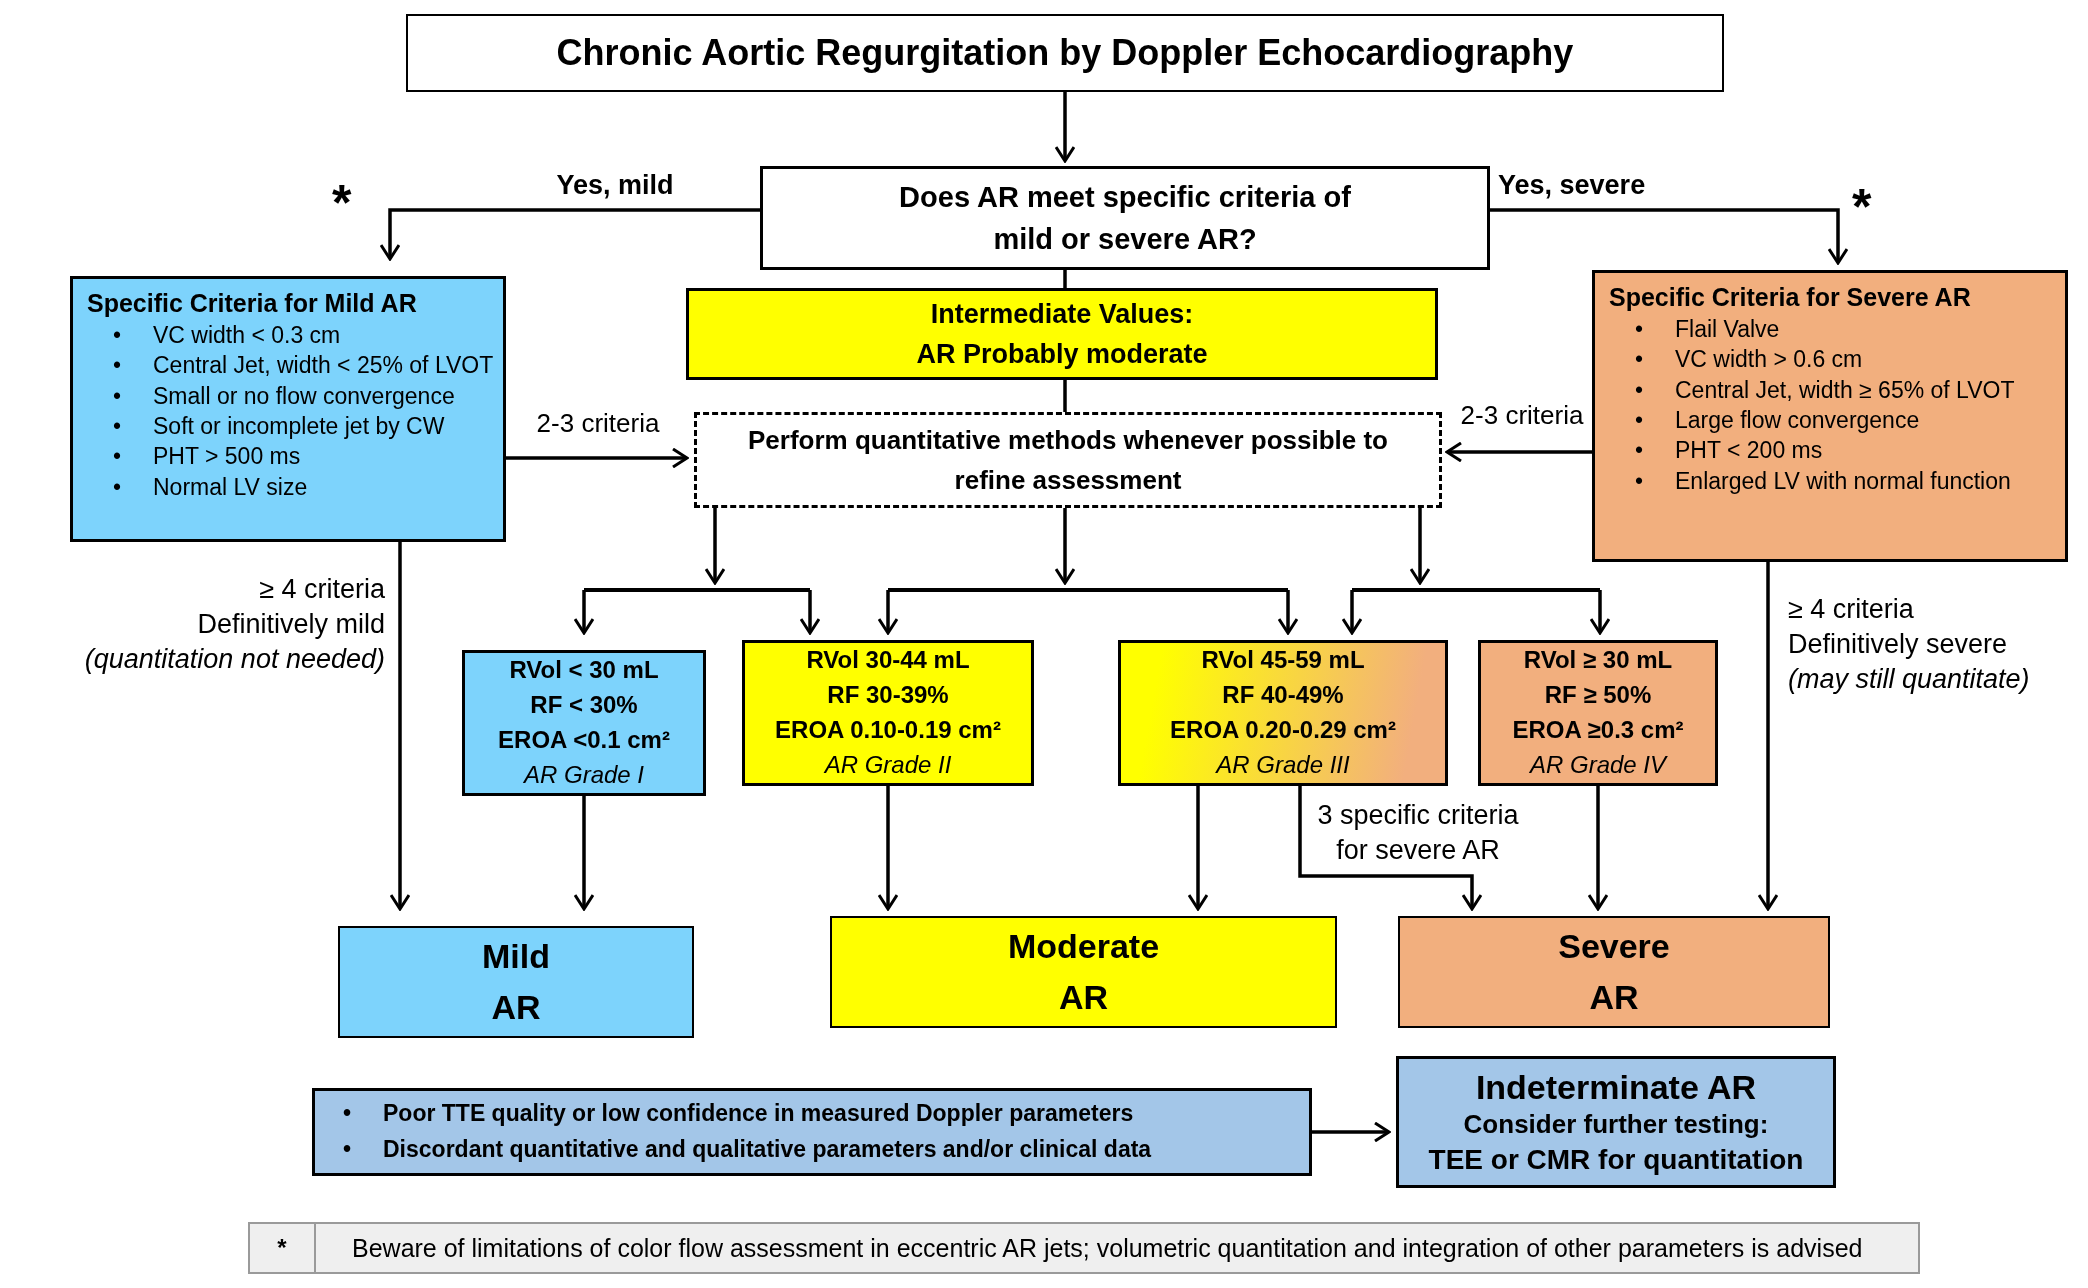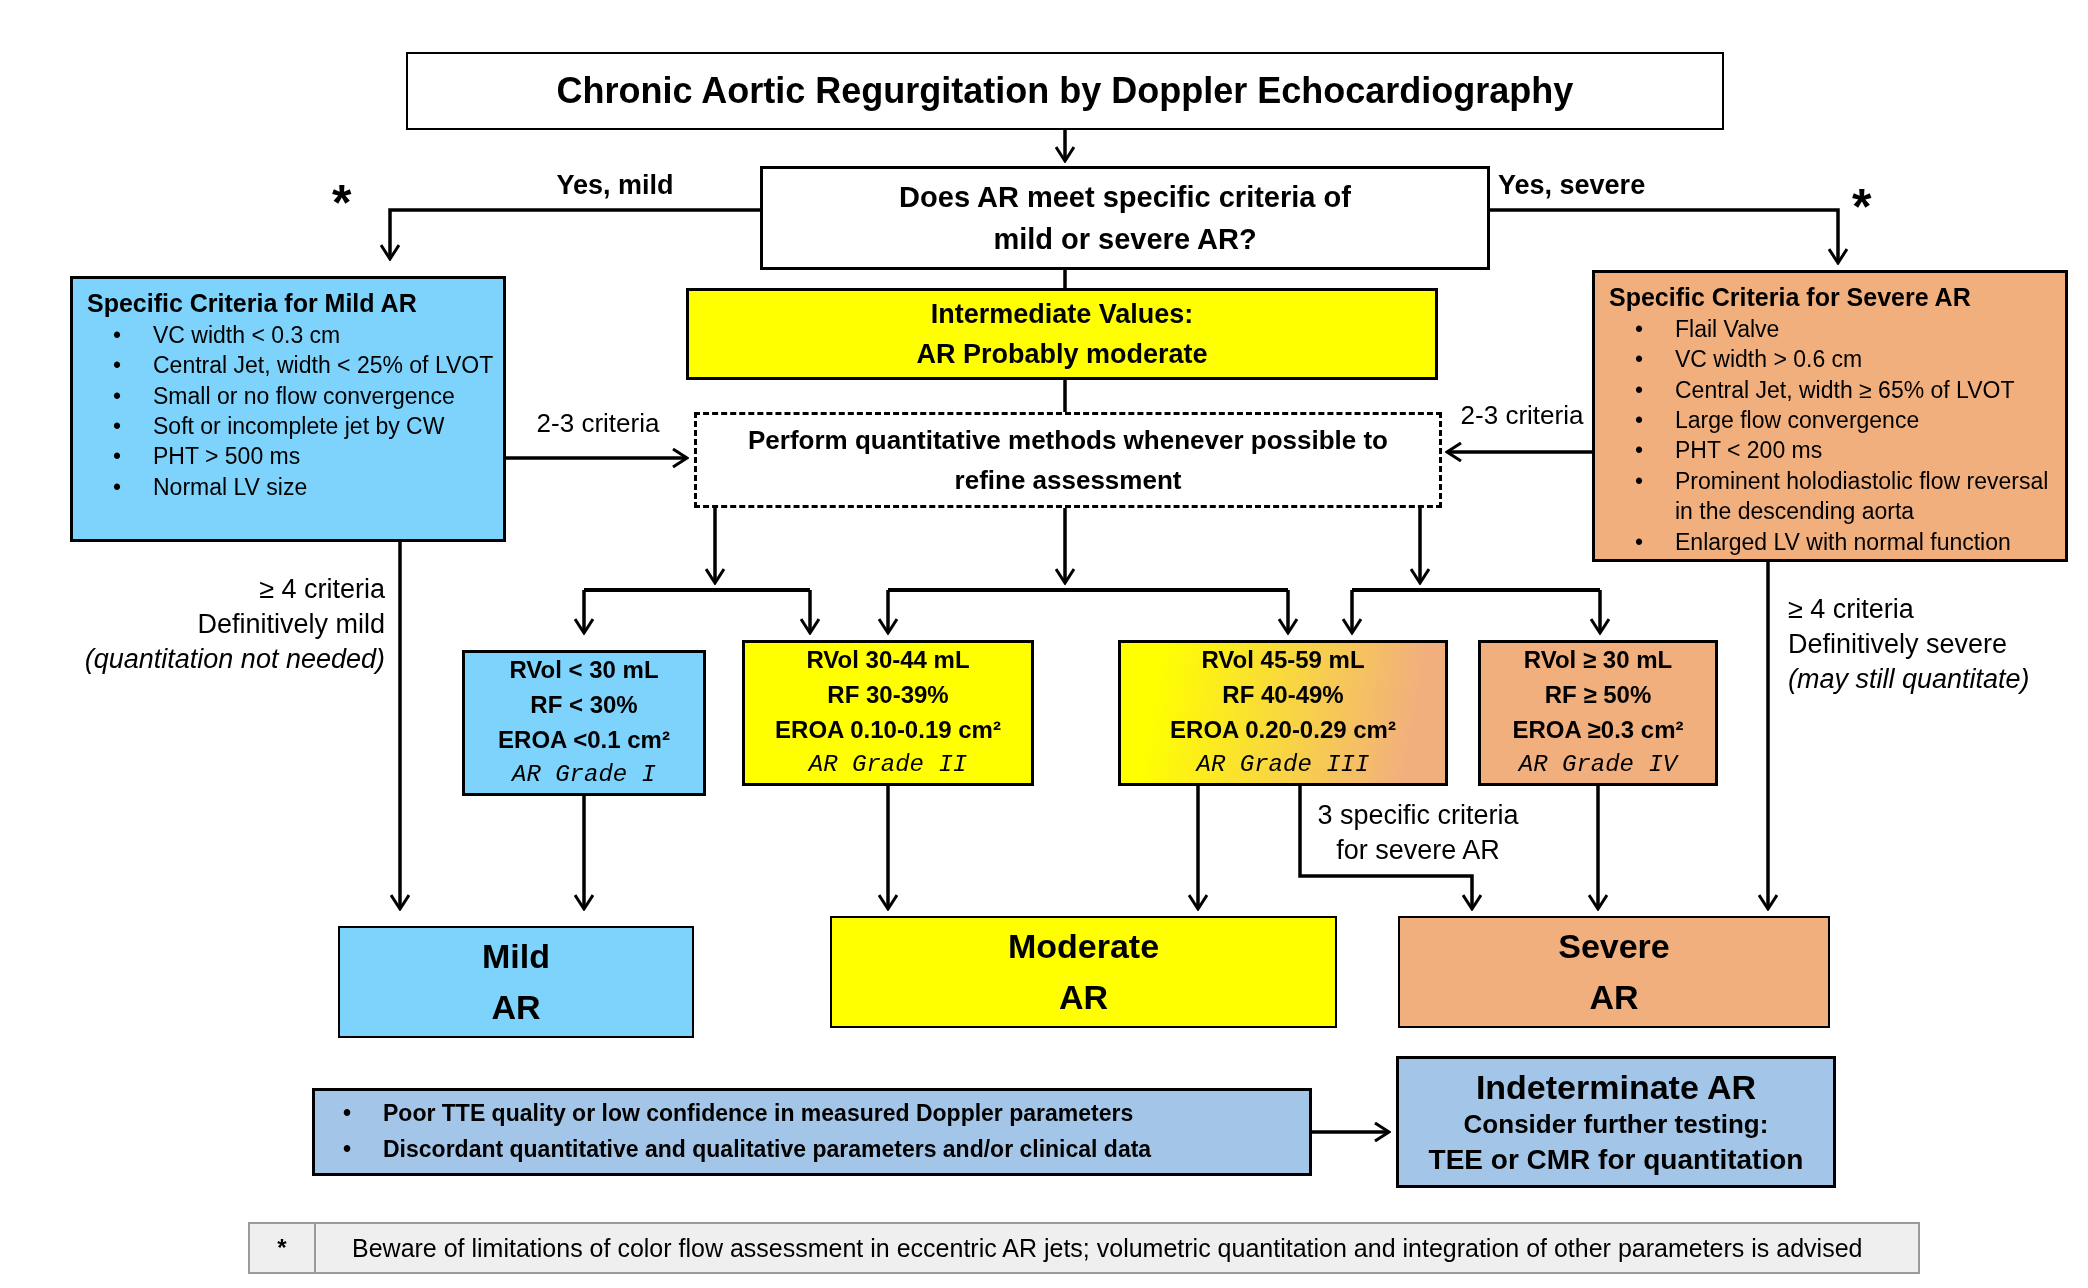--- a/index.html
+++ b/index.html
@@ -1,36 +1,36 @@
 <!DOCTYPE html>
 <html><head>
 <meta charset="utf-8">
 <style>
   html,body{margin:0;padding:0;background:#ffffff;}
   .canvas{position:relative;width:2088px;height:1288px;background:#ffffff;
           font-family:"Liberation Sans",sans-serif;color:#000;overflow:hidden;}
   svg.wires{position:absolute;left:0;top:0;width:2088px;height:1288px;}
   .box{position:absolute;box-sizing:border-box;border:3px solid #000;background:#fff;
        display:flex;flex-direction:column;align-items:center;justify-content:center;text-align:center;}
-  .title-box{border-width:2px;font-size:36px;font-weight:bold;margin-top:38px;}
+  .title-box{border-width:2px;font-size:36px;font-weight:bold;}
   .decision-box{font-size:29px;font-weight:bold;line-height:1.45;}
   .yellow{background:#FFFF00;}
   .green{background:#7dd3fc;margin-top:10px;}
   .orange{background:#F2AF7E;}
   .blue{background:#A3C6E8;}
   .grad3{background:linear-gradient(100deg,#FFFF00 12%,#F2AF7E 88%);}
   .mid-box{font-size:27px;font-weight:bold;line-height:1.5;}
   .dashed-box{border:3px dashed #000;font-size:26px;font-weight:bold;line-height:1.55;background:#fff;}
   .crit{align-items:flex-start;justify-content:flex-start;text-align:left;padding:10px 8px 6px 14px;}
   .crit-title{font-size:25px;font-weight:bold;margin-bottom:2px;}
   .crit ul{list-style:none;margin:0;padding:0;font-size:23px;line-height:1.32;}
   .crit li{position:relative;padding-left:66px;}
   .crit li::before{content:"\2022";position:absolute;left:26px;}
   .grade-box{font-size:24px;font-weight:bold;line-height:1.45;text-align:center;}
-  .grade-italic{font-style:italic;font-weight:normal;font-family:Liberation Mono, monospace;}
+  .grade-italic{font-style:italic;font-weight:normal;}
   .result-box{font-size:34px;font-weight:bold;line-height:1.5;border-width:2.5px;}
   .blue-crit{align-items:flex-start;padding:8px 6px;text-align:left;}
   .blue-crit ul{list-style:none;margin:0;padding:0;font-size:23px;font-weight:bold;line-height:1.55;}
   .blue-crit li{position:relative;padding-left:62px;}
   .blue-crit li::before{content:"\2022";position:absolute;left:22px;}
   .indet-title{font-size:34px;font-weight:bold;line-height:1.25;}
   .indet-sub{font-size:26px;font-weight:bold;line-height:1.3;}
   .indet-sub2{font-size:28px;font-weight:bold;line-height:1.3;}
   .lbl{position:absolute;font-size:26px;white-space:nowrap;}
   .lbl-bold{font-weight:bold;font-size:27px;}
@@ -120,21 +120,20 @@
   </div>
 
   <div class="box crit orange" style="left:1592px;top:270px;width:476px;height:292px;">
     <div class="crit-title">Specific Criteria for Severe AR</div>
     <ul>
       <li>Flail Valve</li>
       <li>VC width  &gt; 0.6 cm</li>
       <li>Central Jet,  width ≥ 65% of LVOT</li>
       <li>Large flow convergence</li>
       <li>PHT  &lt; 200 ms</li>
-      <li>Prominent holodiastolic flow reversal in the descending aorta</li>
       <li>Enlarged LV with normal function</li>
     </ul>
   </div>
 
   <div class="box yellow mid-box" style="left:686px;top:288px;width:752px;height:92px;">
     <div>Intermediate Values:</div>
     <div>AR Probably moderate</div>
   </div>
 
   <div class="box dashed-box" style="left:694px;top:412px;width:748px;height:96px;">

